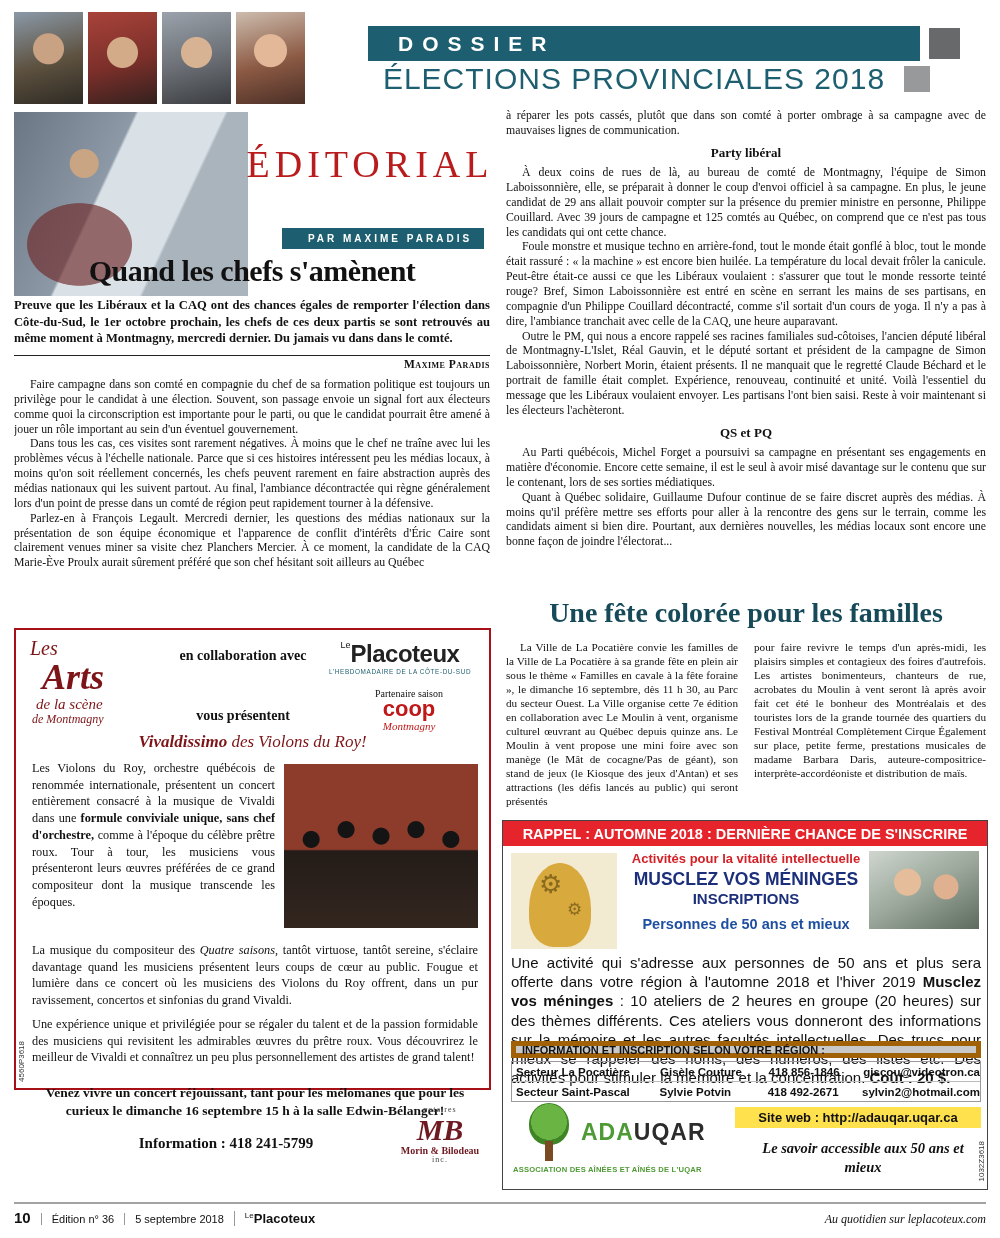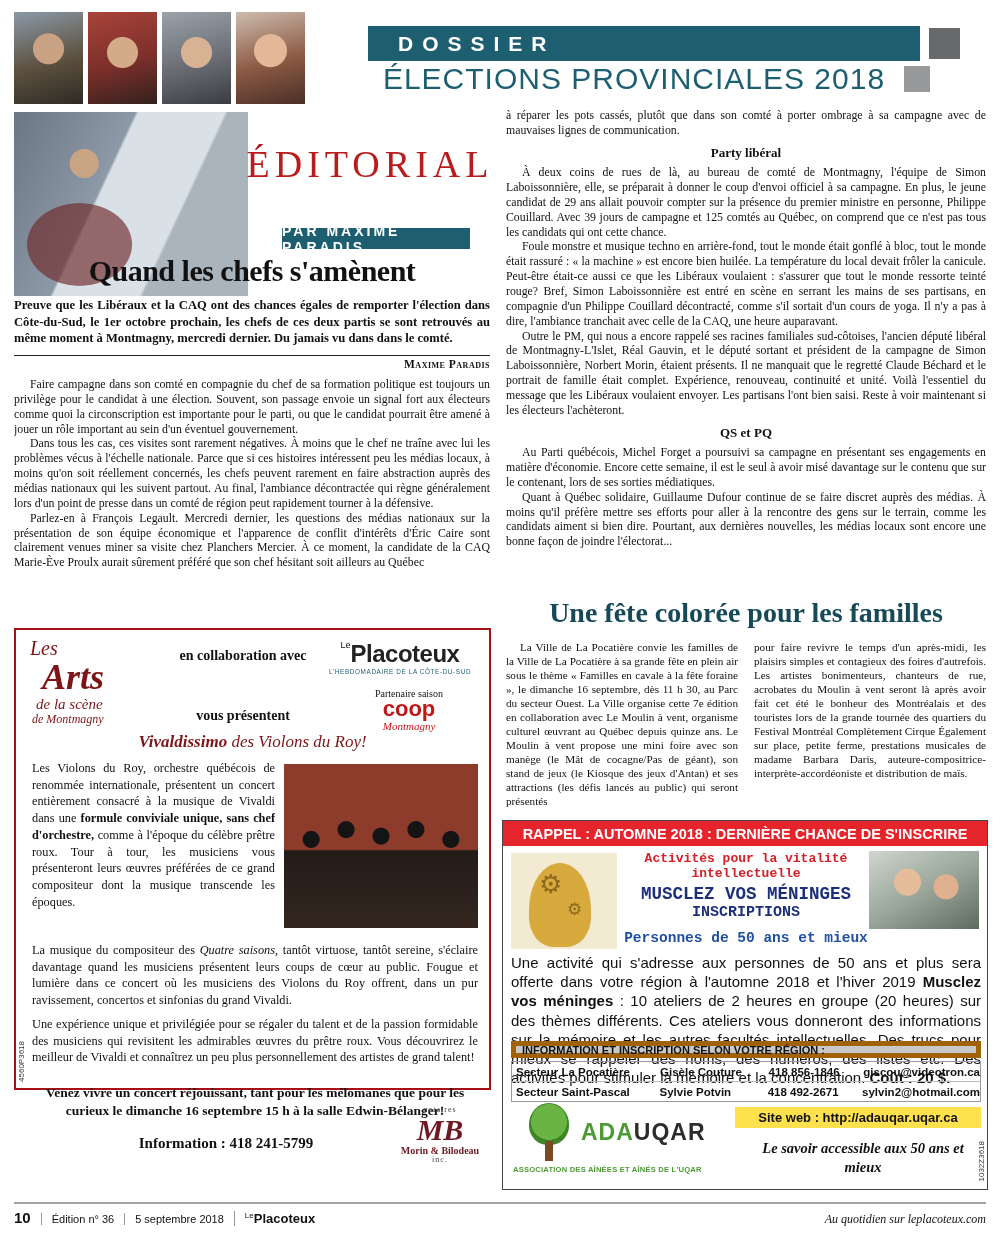--- a/index.html
+++ b/index.html
@@ -28,22 +28,22 @@
         font-family:"Liberation Sans",sans-serif; font-size:30px; color:var(--teal); letter-spacing:1px; white-space:nowrap; }
 
   
   .editorial-photo { position:absolute; left:14px; top:112px; width:234px; height:184px;
       background: radial-gradient(circle at 30% 28%, #c9a584 0 14px, rgba(0,0,0,0) 15px),
                   radial-gradient(ellipse at 28% 72%, rgba(110,40,40,.65) 0 52px, rgba(0,0,0,0) 53px),
                   linear-gradient(115deg,#6b7685 0%,#8d99a6 38%,#d9e0e6 39%,#d9e0e6 66%,#aab4bd 67%); }
   .ed-kicker { position:absolute; left:240px; top:142px; width:260px; text-align:center;
       font-size:38px; color:#b91c1c; letter-spacing:5px; white-space:nowrap; }
   .par-banner { position:absolute; left:282px; top:228px; width:188px; height:21px; background:var(--teal);
-      color:#fff; font-family:"Liberation Sans",sans-serif; font-size:14px; font-weight:bold;
-      letter-spacing:3px; display:flex; align-items:center; justify-content:center; text-transform:uppercase; }
+      color:#fff; font-family:"Liberation Sans",sans-serif; font-size:10px; font-weight:bold;
+      letter-spacing:3px; display:flex; align-items:center; justify-content:center; text-transform:uppercase;padding-left:14px; }
   .ed-headline { position:absolute; left:14px; top:254px; width:476px; text-align:center;
       font-size:30px; font-weight:bold; letter-spacing:-0.5px; }
   .ed-lede { position:absolute; left:14px; top:297px; width:476px; font-weight:bold;
       font-size:12.6px; line-height:1.32; text-align:justify; }
   .ed-byline { position:absolute; left:14px; top:355px; width:476px; border-top:1px solid #222;
       padding-top:2px; text-align:right; font-size:11.5px; font-weight:bold; font-variant:small-caps; letter-spacing:.5px; }
   .ed-body { position:absolute; left:14px; top:377px; width:476px; height:246px; overflow:hidden; }
   .news-body { font-size:11.8px; line-height:1.26; text-align:justify; }
   .news-body p { margin:0; text-indent:16px; }
   .news-body p.no-indent { text-indent:0; }
@@ -108,21 +108,21 @@
   .ad-men { position:absolute; left:502px; top:820px; width:486px; height:370px; border:1px solid #444;
       box-sizing:border-box; background:#fff; font-family:"Liberation Sans",sans-serif; }
   .men-banner { position:absolute; left:0; top:0; width:100%; height:25px; background:var(--banner-red);
       color:#fff; font-weight:bold; font-size:14.5px; display:flex; align-items:center; justify-content:center; }
   .head-img { position:absolute; left:8px; top:32px; width:106px; height:96px; background:#f3ead2; overflow:hidden; }
   .head-shape { position:absolute; left:18px; top:10px; width:62px; height:84px; background:#d8a93c;
       border-radius:50% 50% 40% 40% / 55% 55% 35% 35%; }
   .gear { position:absolute; color:#8a6a1f; font-family:"DejaVu Sans",sans-serif; }
   .gear-a { font-size:26px; left:28px; top:16px; }
   .gear-b { font-size:17px; left:56px; top:46px; }
-  .men-center { position:absolute; left:118px; top:30px; width:250px; text-align:center;font-family:Liberation Mono, monospace; }
+  .men-center { position:absolute; left:118px; top:30px; width:250px; text-align:center; }
   .men-sub { color:#d42027; font-weight:bold; font-size:13px; }
   .men-t1 { color:var(--navy); font-weight:bold; font-size:17.5px; margin-top:3px; }
   .men-t2 { color:var(--navy); font-weight:bold; font-size:15px; }
   .men-aud { color:var(--blue); font-weight:bold; font-size:14.5px; margin-top:9px; }
   .couple-photo { position:absolute; right:8px; top:30px; width:110px; height:78px;
       background: radial-gradient(circle at 35% 40%, #e6bd9a 0 13px, rgba(0,0,0,0) 14px),
                   radial-gradient(circle at 70% 46%, #dfb190 0 12px, rgba(0,0,0,0) 13px),
                   linear-gradient(150deg,#cfd6cf 0%,#9aa79a 50%,#5d6b5e 100%); }
   .men-body { position:absolute; left:8px; top:132px; width:470px; font-size:15px; line-height:1.28; text-align:justify; }
   .men-bar { position:absolute; left:8px; top:220px; width:470px; height:17px; background:#c9c9c9;

